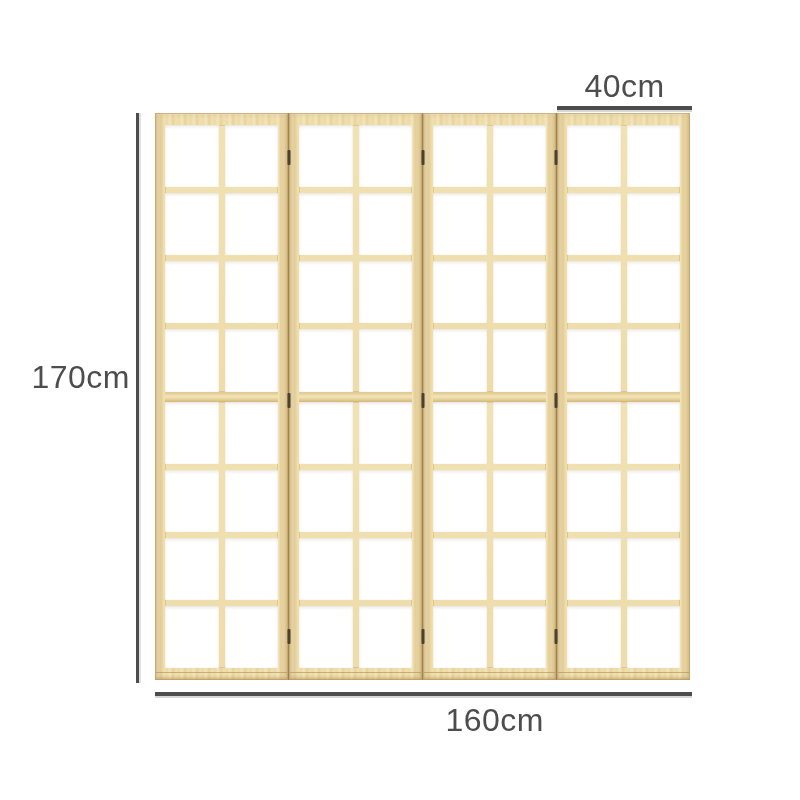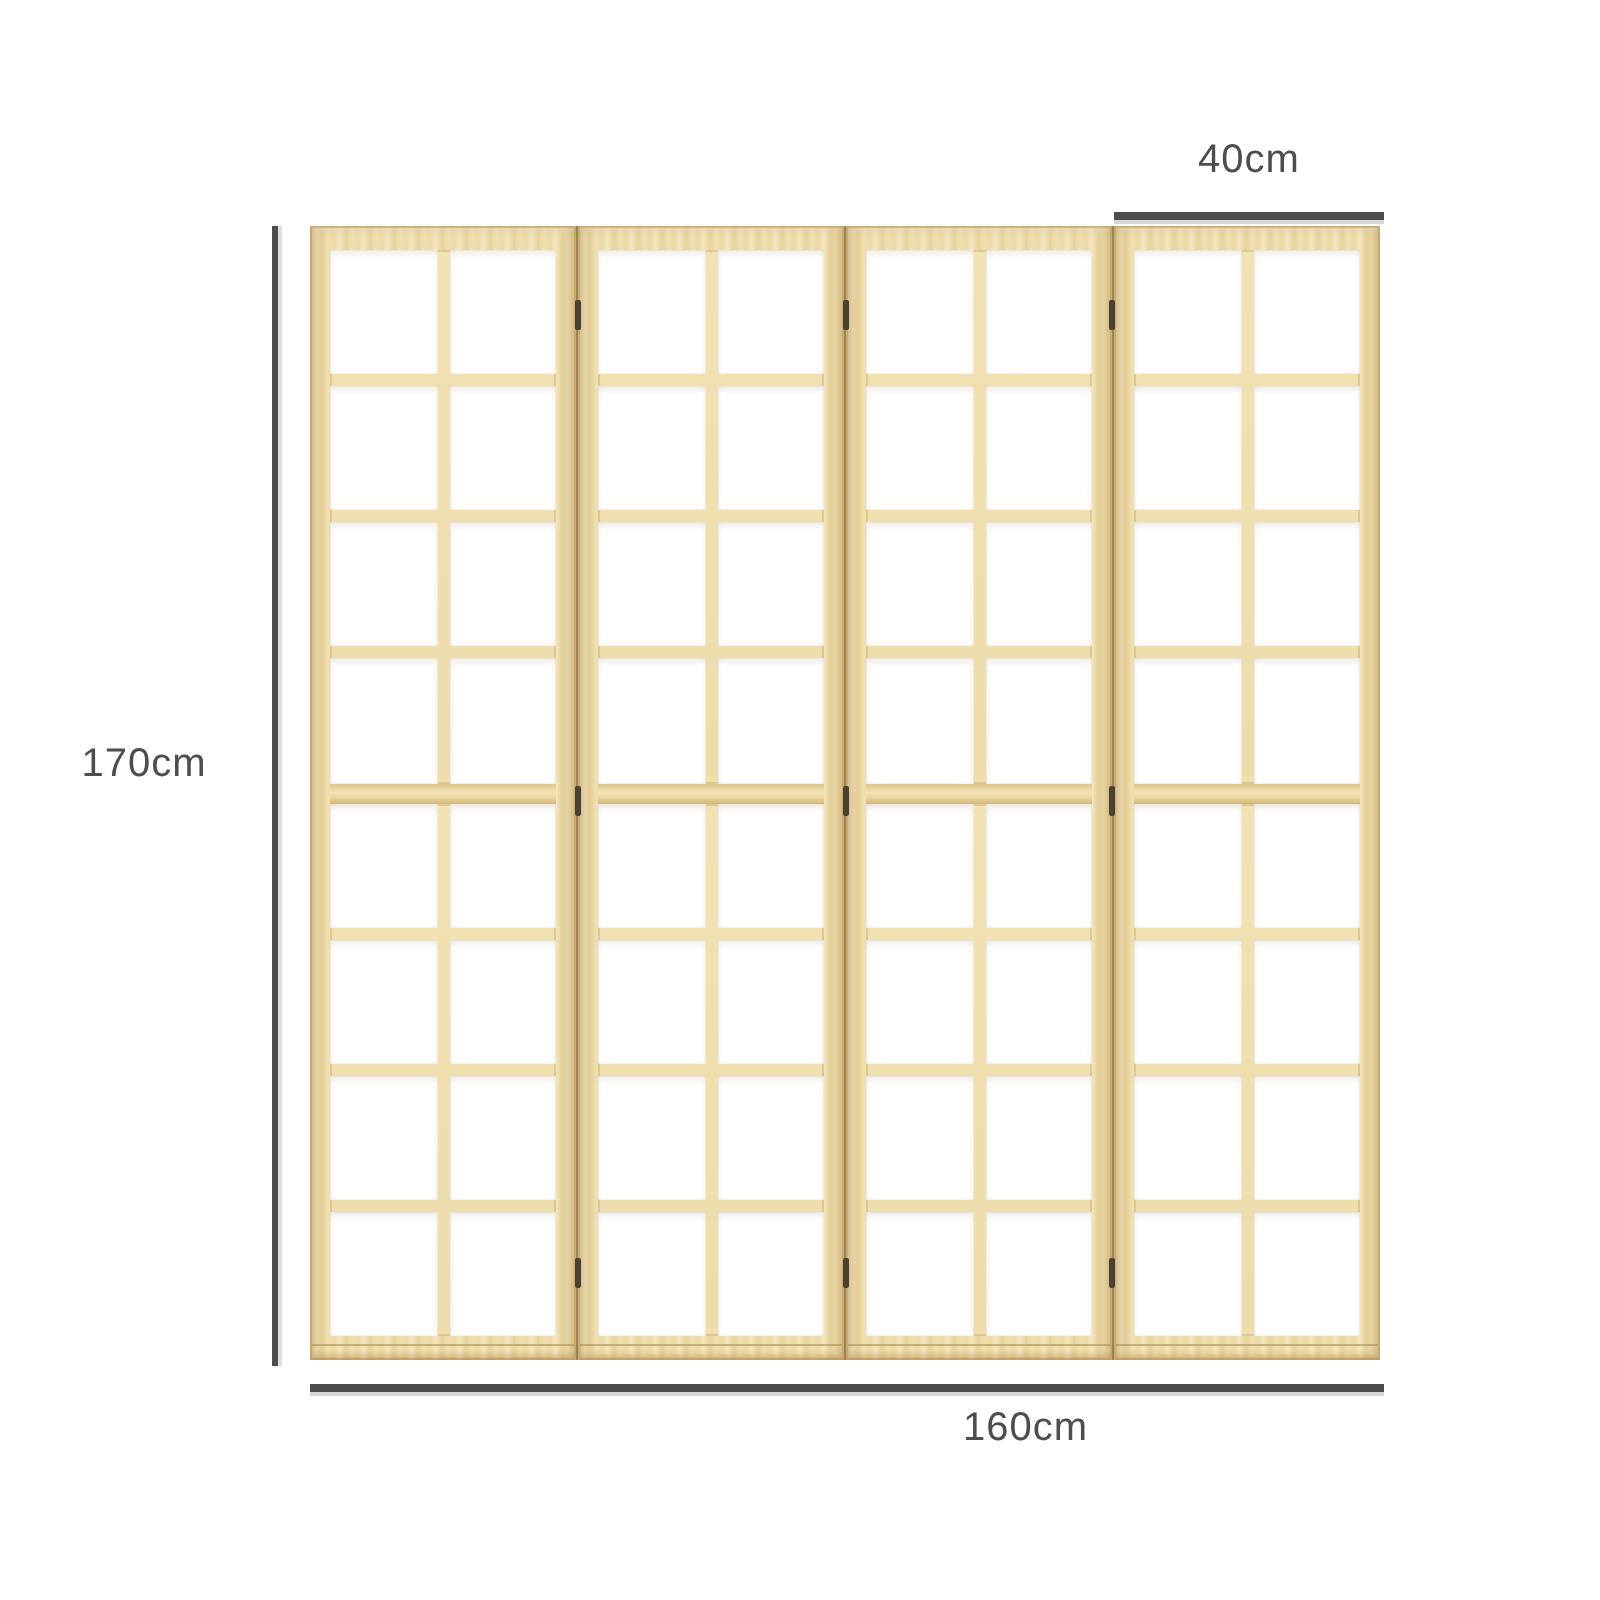--- a/index.html
+++ b/index.html
@@ -73,24 +73,24 @@
 
   
   .dim-line{position:absolute;background:var(--dimension,#4d4d4d);}
   .dim-line-height{left:136px;top:113px;width:3px;height:570px;box-shadow:2px 0 0 rgba(0,0,0,0.12);}
   .dim-line-panel-width{left:557px;top:106px;width:135px;height:4px;box-shadow:0 2px 0 rgba(0,0,0,0.16);}
   .dim-line-total-width{left:155px;top:692px;width:537px;height:4px;box-shadow:0 2px 0 rgba(0,0,0,0.16);}
 
   .dim-label{
     position:absolute;
     color:var(--dimension,#4d4d4d);
-    font-size:20px;line-height:1;
+    font-size:32px;line-height:1;
     letter-spacing:0.5px;
   }
-  .dim-label-height{left:14px;top:372px;width:116px;text-align:center;}
+  .dim-label-height{left:14px;top:361px;width:116px;text-align:right;}
   .dim-label-panel-width{left:557px;top:70px;width:135px;text-align:center;}
   .dim-label-total-width{left:344px;top:704px;width:200px;text-align:right;}
 </style>
 </head>
 <body>
 
 <div class="stage">
 
   <div class="screen">
       <div class="panel">

